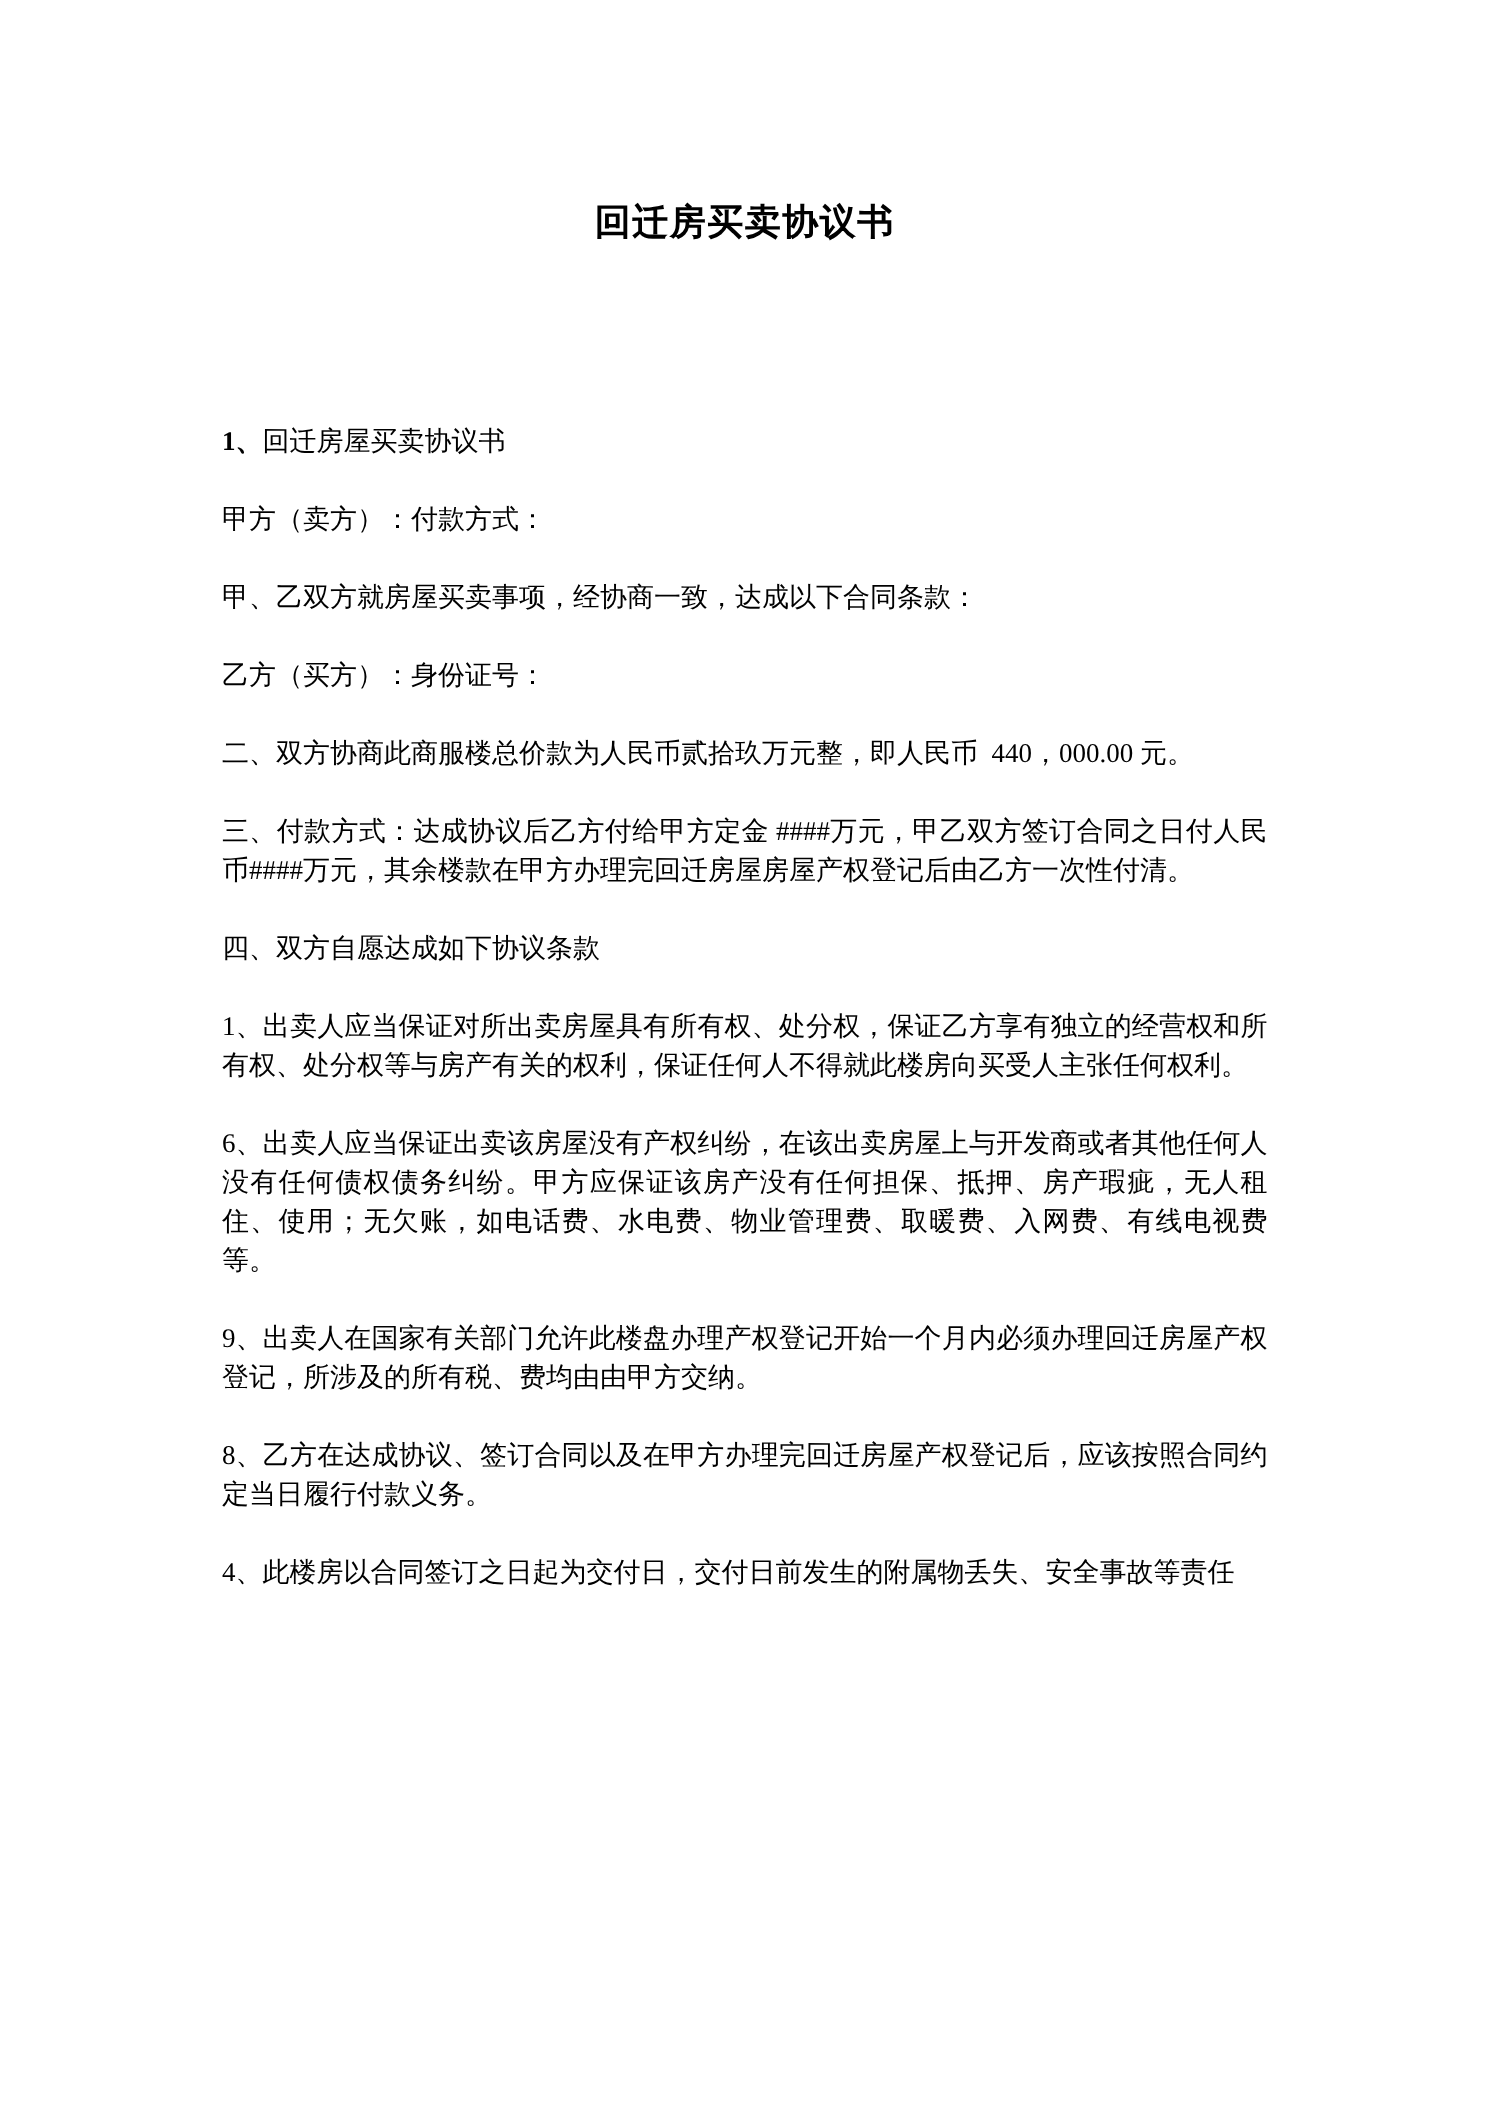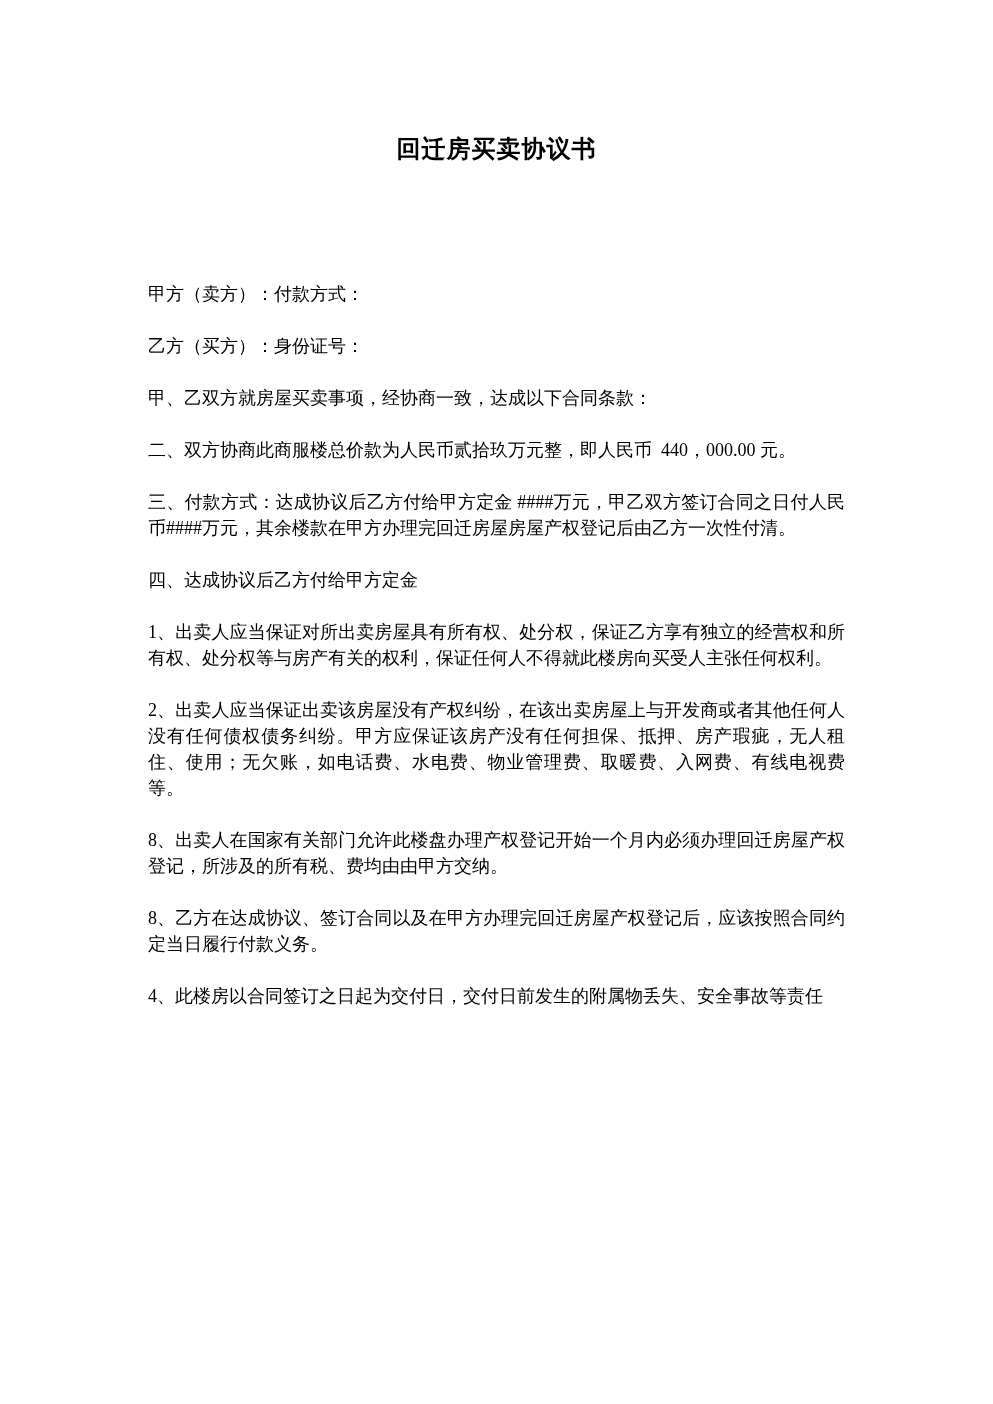--- a/index.html
+++ b/index.html
@@ -40,38 +40,39 @@
     font-weight: bold;
   }
 </style>
 </head>
 <body>
 
 <div class="page">
 
   <h1 class="doc-title">回迁房买卖协议书</h1>
 
+  <p class="para"><span class="para-prefix">1、</span><span>回迁房屋买卖协议书</span></p>
 
   <p class="para">甲方（卖方）：付款方式：</p>
 
+  <p class="para">甲、乙双方就房屋买卖事项，经协商一致，达成以下合同条款：</p>
+
   <p class="para">乙方（买方）：身份证号：</p>
-
-  <p class="para">甲、乙双方就房屋买卖事项，经协商一致，达成以下合同条款：</p>
 
 
   <p class="para">二、双方协商此商服楼总价款为人民币贰拾玖万元整，即人民币  440，000.00 元。</p>
 
   <p class="para">三、付款方式：达成协议后乙方付给甲方定金 ####万元，甲乙双方签订合同之日付人民币####万元，其余楼款在甲方办理完回迁房屋房屋产权登记后由乙方一次性付清。</p>
 
-  <p class="para">四、达成协议后乙方付给甲方定金</p>
+  <p class="para">四、双方自愿达成如下协议条款</p>
 
   <p class="para">1、出卖人应当保证对所出卖房屋具有所有权、处分权，保证乙方享有独立的经营权和所有权、处分权等与房产有关的权利，保证任何人不得就此楼房向买受人主张任何权利。</p>
 
-  <p class="para">2、出卖人应当保证出卖该房屋没有产权纠纷，在该出卖房屋上与开发商或者其他任何人没有任何债权债务纠纷。甲方应保证该房产没有任何担保、抵押、房产瑕疵，无人租住、使用；无欠账，如电话费、水电费、物业管理费、取暖费、入网费、有线电视费等。</p>
+  <p class="para">6、出卖人应当保证出卖该房屋没有产权纠纷，在该出卖房屋上与开发商或者其他任何人没有任何债权债务纠纷。甲方应保证该房产没有任何担保、抵押、房产瑕疵，无人租住、使用；无欠账，如电话费、水电费、物业管理费、取暖费、入网费、有线电视费等。</p>
 
-  <p class="para">8、出卖人在国家有关部门允许此楼盘办理产权登记开始一个月内必须办理回迁房屋产权登记，所涉及的所有税、费均由由甲方交纳。</p>
+  <p class="para">9、出卖人在国家有关部门允许此楼盘办理产权登记开始一个月内必须办理回迁房屋产权登记，所涉及的所有税、费均由由甲方交纳。</p>
 
 
   <p class="para">8、乙方在达成协议、签订合同以及在甲方办理完回迁房屋产权登记后，应该按照合同约定当日履行付款义务。</p>
 
   <p class="para">4、此楼房以合同签订之日起为交付日，交付日前发生的附属物丢失、安全事故等责任</p>
 
 </div>
 
 </body></html>

